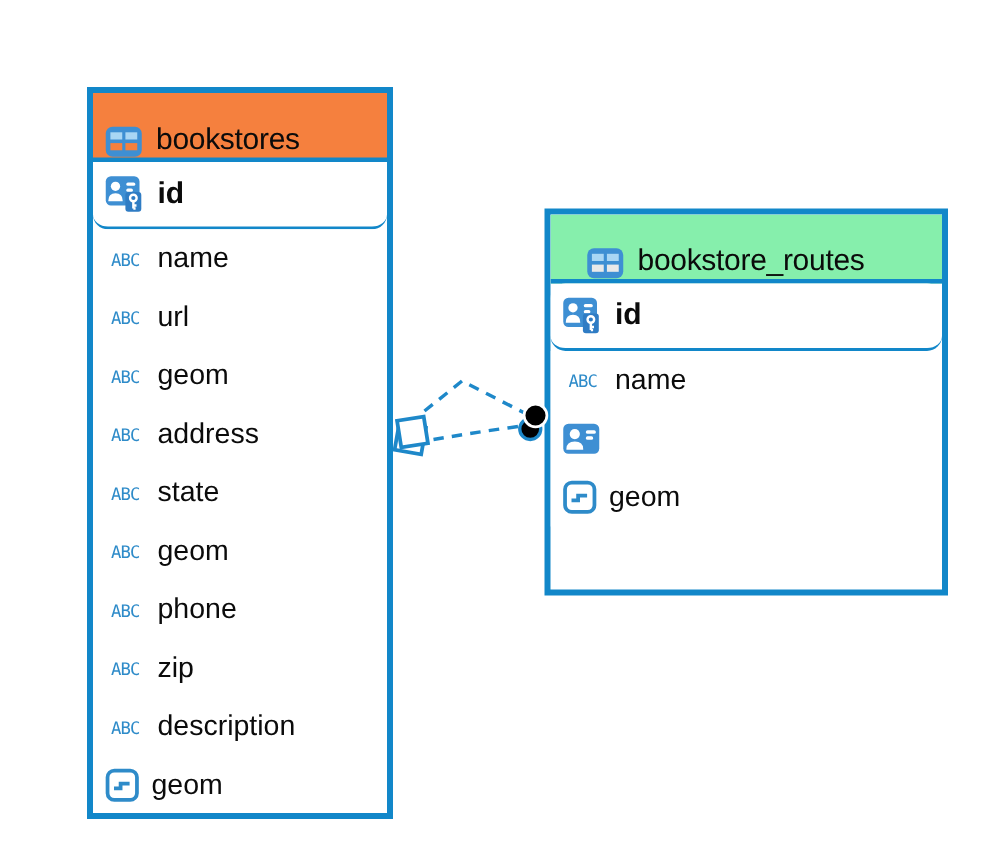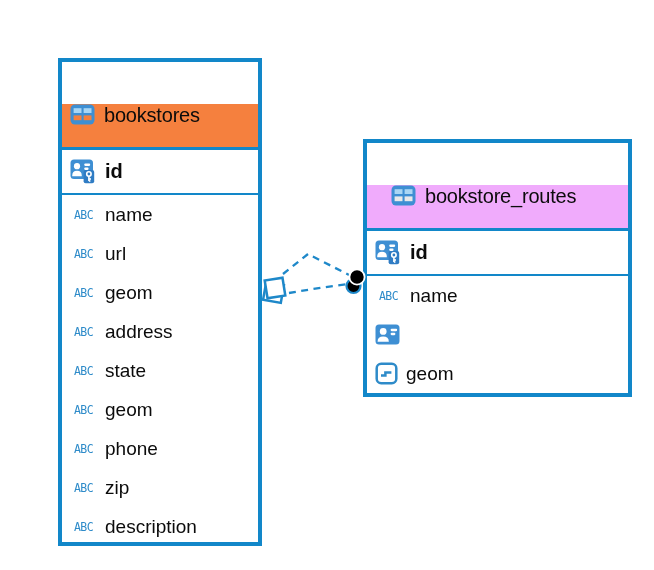--- a/index.html
+++ b/index.html
@@ -9,30 +9,30 @@
     font-family:"Liberation Sans","DejaVu Sans",sans-serif;
     color:#0b0b0b;
   }
   .erd-table{
     position:absolute;box-sizing:border-box;background:#ffffff;
     border:4px solid #1287c9;overflow:hidden;
   }
   #table-bookstores{left:58px;top:58px;width:204px;height:488px;}
   #table-bookstore-routes{left:363px;top:139px;width:269px;height:258px;}
   .tbl-header{
-    height:43px;display:flex;align-items:flex-start;gap:9px;
+    height:43px;display:flex;align-items:flex-end;gap:9px;
     padding:0 6px 0 8px;border-bottom:3px solid #1287c9;
-    font-size:20px;letter-spacing:-0.2px;box-sizing:content-box;margin-top:42px;
+    font-size:20px;letter-spacing:-0.2px;box-sizing:content-box;
   }
   .hdr-orange{background:#f5803e;}
-  .hdr-gray{background:#f0abfc;padding-left:24px;}
+  .hdr-gray{background:#86efac;padding-left:24px;}
   .pk-row{
     height:43px;display:flex;align-items:center;gap:8px;
     padding:0 6px 0 8px;border-bottom:2px solid #1287c9;
-    font-size:20px;font-weight:bold;background:#ffffff;
+    font-size:20px;font-weight:bold;background:#ffffff;border-radius:10px;
   }
   .field-row{
     height:39px;display:flex;align-items:center;gap:8px;
     padding:0 6px 0 8px;font-size:19px;background:#ffffff;
   }
   .icon{display:inline-flex;align-items:center;justify-content:center;flex:0 0 auto;}
   .abc-glyph{
     font-family:"DejaVu Sans Mono","Liberation Mono",monospace;
     font-weight:normal;font-size:11.5px;letter-spacing:-0.6px;
     color:#2e8bc9;width:27px;text-align:center;

